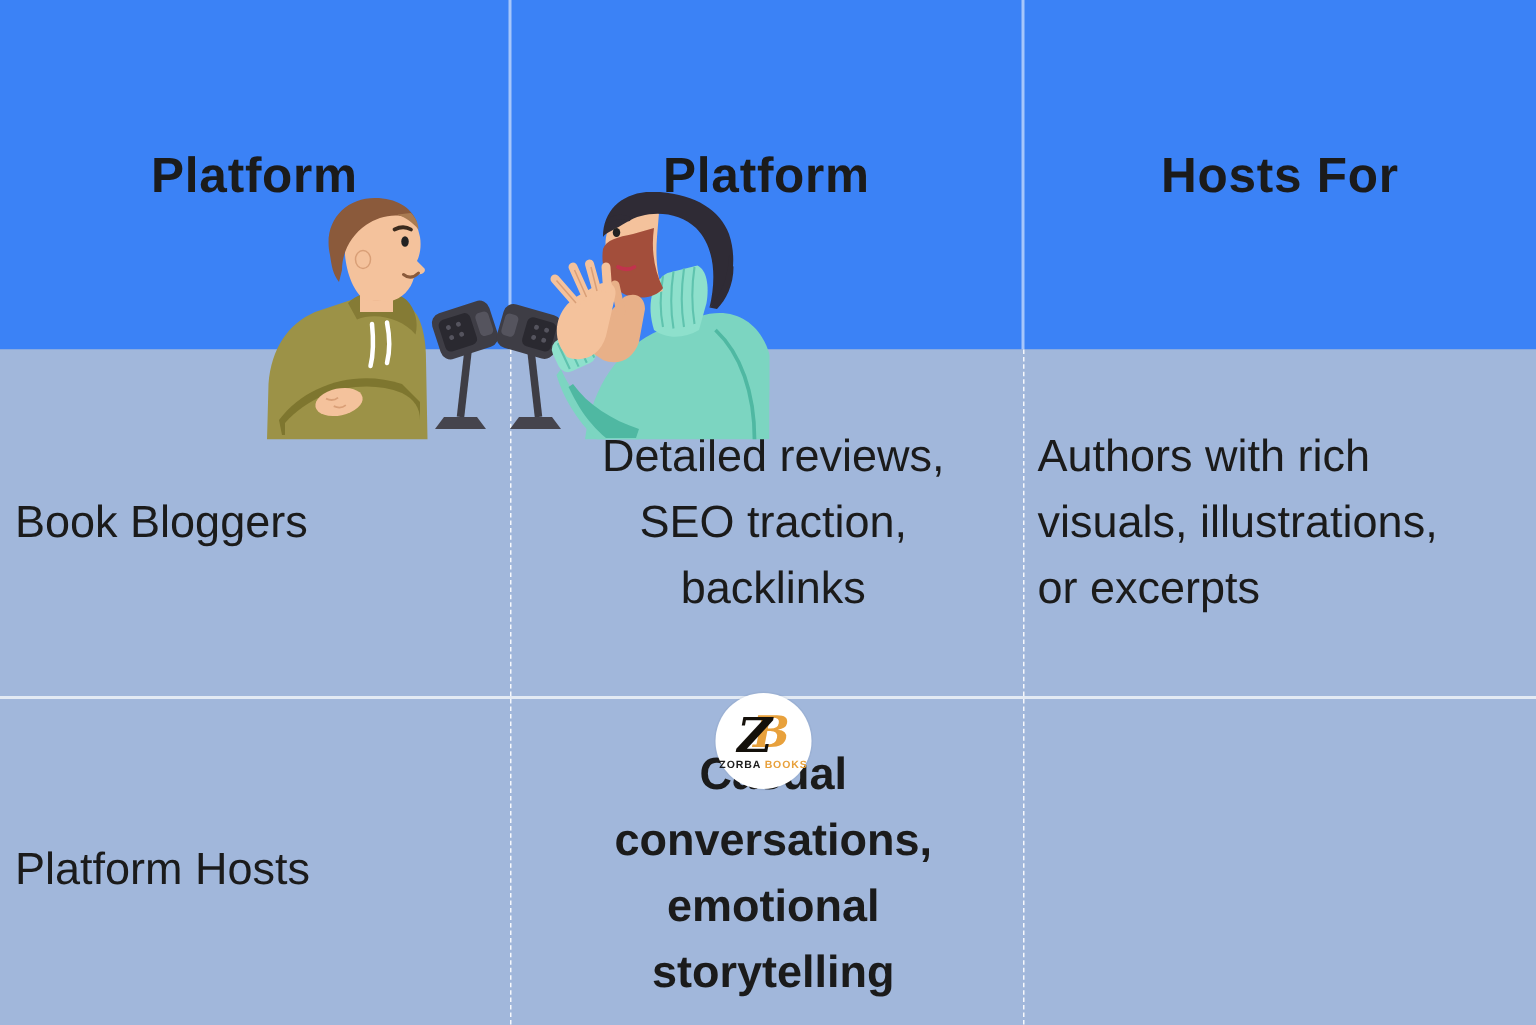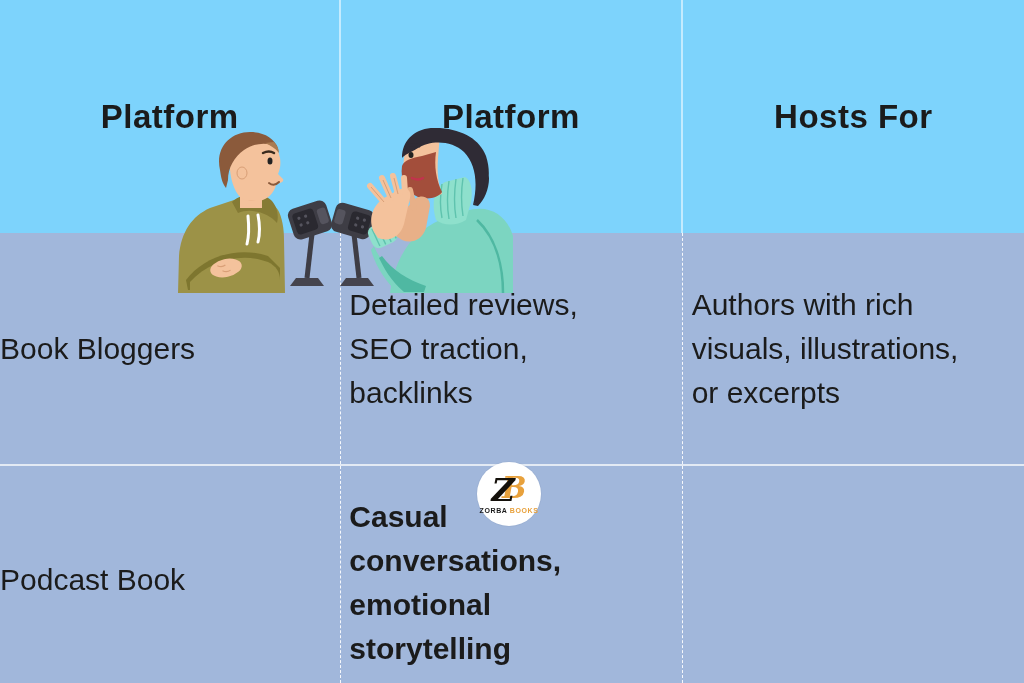--- a/index.html
+++ b/index.html
@@ -3,39 +3,39 @@
 <meta charset="utf-8">
 <style>
   html,body{margin:0;padding:0;}
   body{
     width:1024px;height:683px;position:relative;overflow:hidden;
     font-family:"Liberation Sans",sans-serif;
     background:#A1B7DB;
   }
   .grid{position:absolute;inset:0;display:flex;flex-direction:column;}
   .tr{display:flex;width:1024px;box-sizing:border-box;}
-  .tr-header{height:233px;background:#7dd3fc;}
+  .tr-header{height:233px;background:#3b82f6;}
   .tr-row1{height:231px;background:#A1B7DB;}
   .tr-row2{height:219px;background:#A1B7DB;border-top:2px solid rgba(255,255,255,0.7);}
   .td{
     flex:0 0 33.3333%;box-sizing:border-box;
     display:flex;flex-direction:column;justify-content:center;
     color:#1b1b1b;
   }
   .tr-header .td{
     align-items:center;justify-content:center;
     font-weight:bold;font-size:33px;letter-spacing:0.5px;
   }
   .tr-header .td.sep{border-right:2px solid rgba(255,255,255,0.55);}
   .tr-row1 .td.sep,.tr-row2 .td.sep{border-right:1px dashed rgba(255,255,255,0.9);}
   .cell-text{
     font-size:30px;line-height:44px;white-space:nowrap;
   }
-  .col1 .cell-text{padding-left:0;}
-  .col2 .cell-text{padding-left:8px;}
+  .col1 .cell-text{padding-left:10px;}
+  .col2 .cell-text{padding-left:8px;text-align:center;}
   .col3 .cell-text{padding-left:9px;}
   .tr-row2 .col2 .cell-text{padding-top:16px;font-weight:bold;}
   .tr-row2 .col1 .cell-text,.tr-row2 .col3 .cell-text{padding-top:10px;}
 
   
   .illus{position:absolute;left:178px;top:128px;width:335px;height:165px;}
 
   
   .logo{
     position:absolute;left:477px;top:462px;width:64px;height:64px;
@@ -77,21 +77,21 @@
     <div class="td sep col2">
       <div class="cell-text">Detailed reviews,<br>SEO traction,<br>backlinks</div>
     </div>
     <div class="td col3">
       <div class="cell-text">Authors with rich<br>visuals, illustrations,<br>or excerpts</div>
     </div>
   </div>
 
   <div class="tr tr-row2">
     <div class="td sep col1">
-      <div class="cell-text">Podcast Book</div>
+      <div class="cell-text">Platform Hosts</div>
     </div>
     <div class="td sep col2">
       <div class="cell-text">Casual<br>conversations,<br>emotional<br>storytelling</div>
     </div>
   </div>
 
 </div>
 
 <svg class="illus" viewBox="0 0 335 165" aria-hidden="true">
 

